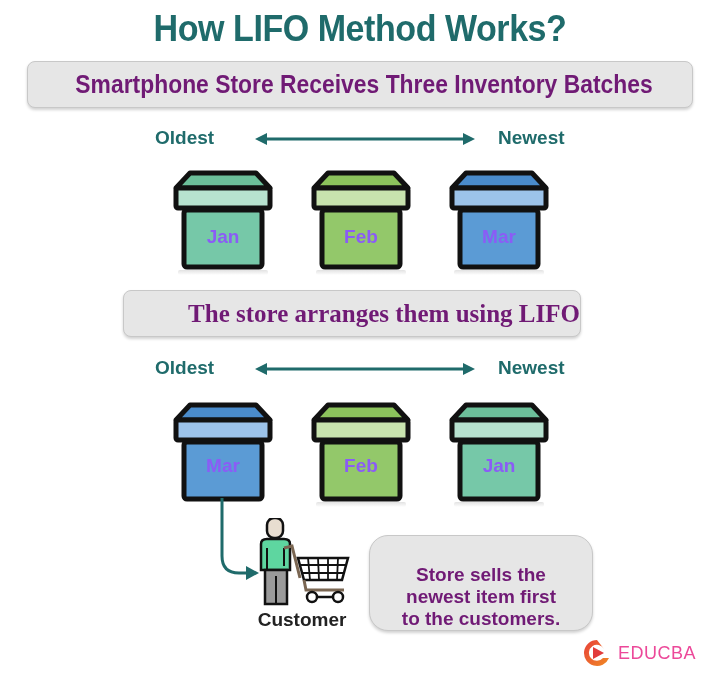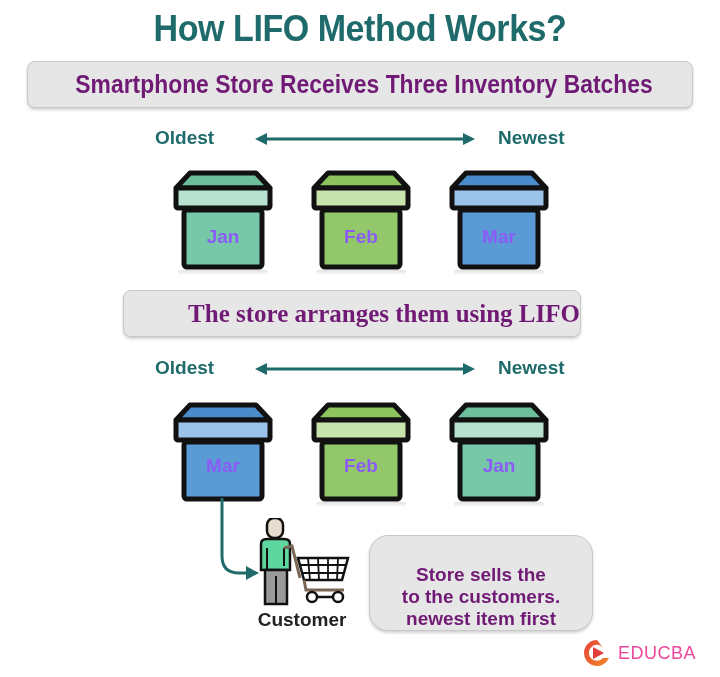--- a/index.html
+++ b/index.html
@@ -166,22 +166,22 @@
 
   <path d="M46,62 L48,72 L86,72" fill="none" stroke="#7a6652" stroke-width="3"></path>
   <circle cx="54" cy="79" r="5" fill="#ffffff" stroke="#111" stroke-width="2.5"></circle>
   <circle cx="80" cy="79" r="5" fill="#ffffff" stroke="#111" stroke-width="2.5"></circle>
   <line x1="59" y1="79" x2="75" y2="79" stroke="#111" stroke-width="2.5"></line>
 </svg>
 <div class="customer-label">Customer</div>
 
 <div class="banner banner-3">
   <span>Store sells the</span>
+  <span>newest item first</span>
   <span>to the customers.</span>
-  <span>newest item first</span>
 </div>
 
 <div class="logo">
   <svg class="logo-icon" viewBox="0 0 30 30">
     <defs>
       <linearGradient id="lg" x1="0" y1="0" x2="1" y2="1">
         <stop offset="0" stop-color="#e8403a"></stop>
         <stop offset="1" stop-color="#f08a24"></stop>
       </linearGradient>
     </defs>

